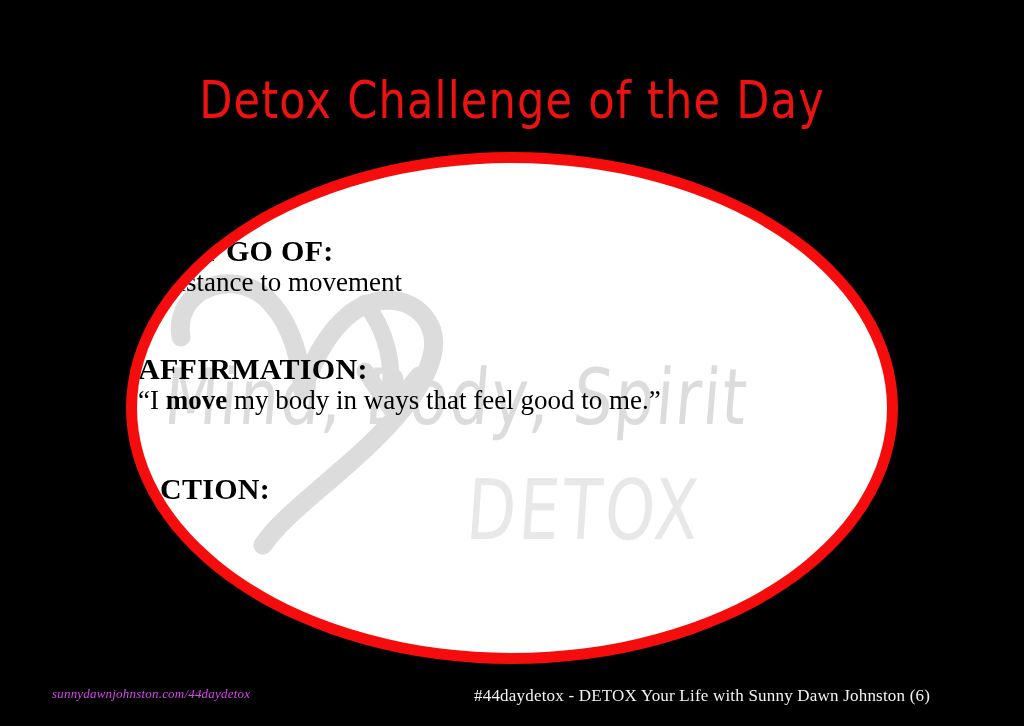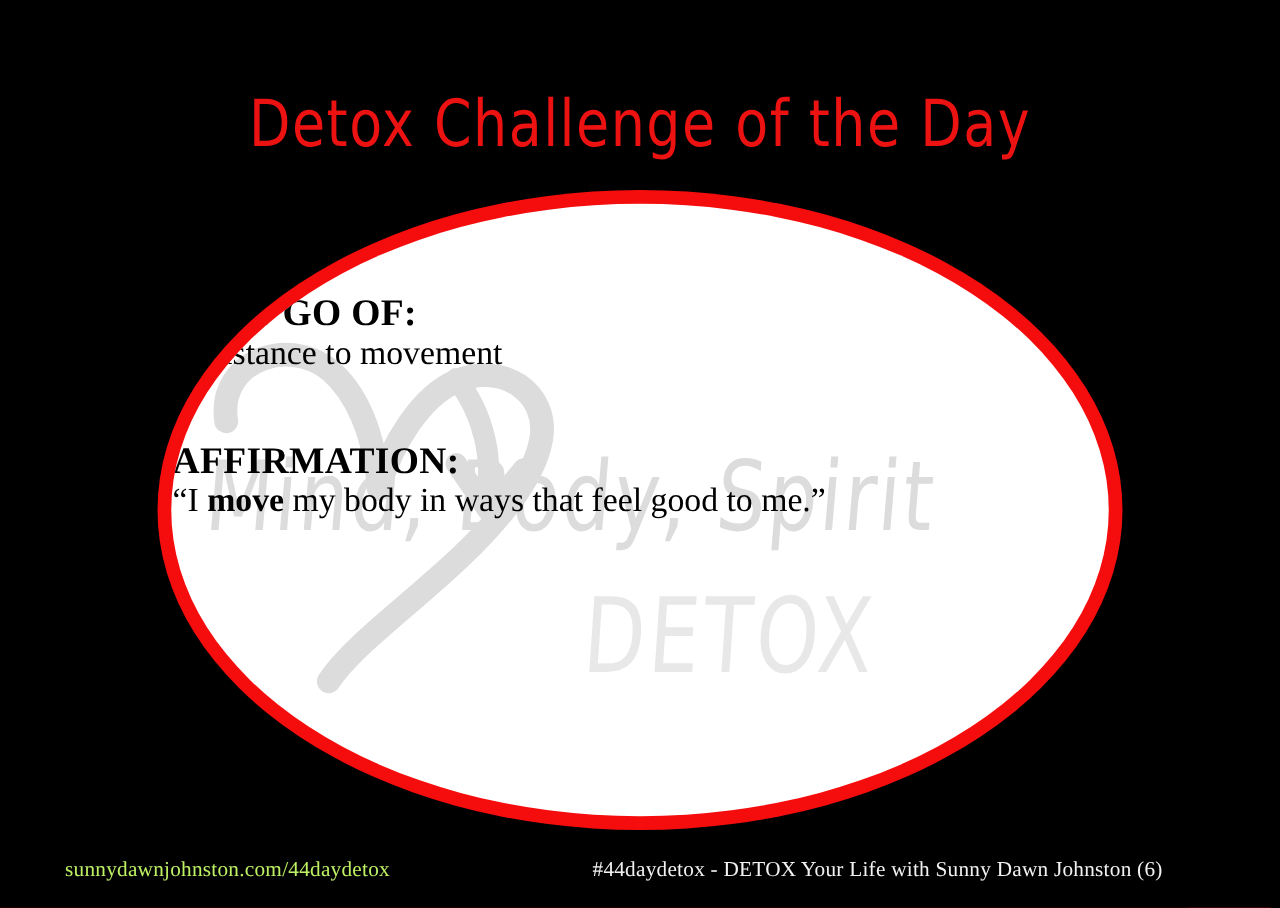--- a/index.html
+++ b/index.html
@@ -136,24 +136,25 @@
 
   #blk-let-go   { top: 72px; }
   #blk-affirm   { top: 190px; }
   #blk-action   { top: 310px; }
 
   
   #footer-left {
     position: absolute;
     left: 52px;
     top: 650px;
-    color: #bef264;
-    font-size: 17px;
+    color: #d946ef;
+    font-size: 13px;
     letter-spacing: 0.2px;
     white-space: nowrap;
+    font-style: italic;
   }
   #footer-right {
     position: absolute;
     left: 474px;
     top: 650px;
     color: #f2f2f2;
     font-size: 17px;
     letter-spacing: 0.2px;
     white-space: nowrap;
   }
@@ -187,20 +188,21 @@
           <div class="hdr">I LET GO OF:</div>
           <div class="bdy">Resistance to movement</div>
         </div>
 
         <div class="blk" id="blk-affirm">
           <div class="hdr">AFFIRMATION:</div>
           <div class="bdy"><span>“I </span><b>move</b><span> my body in ways that feel good to me.”</span></div>
         </div>
 
         <div class="blk" id="blk-action">
+          <div class="hdr">ACTION:</div>
         </div>
 
       </div>
     </div>
   </div>
 
   <div id="footer-left">sunnydawnjohnston.com/44daydetox</div>
   <div id="footer-right">#44daydetox - DETOX Your Life with Sunny Dawn Johnston (6)</div>
 
 </div>

